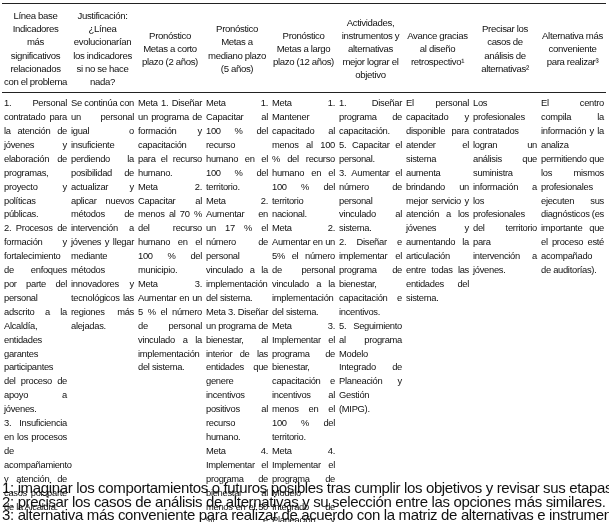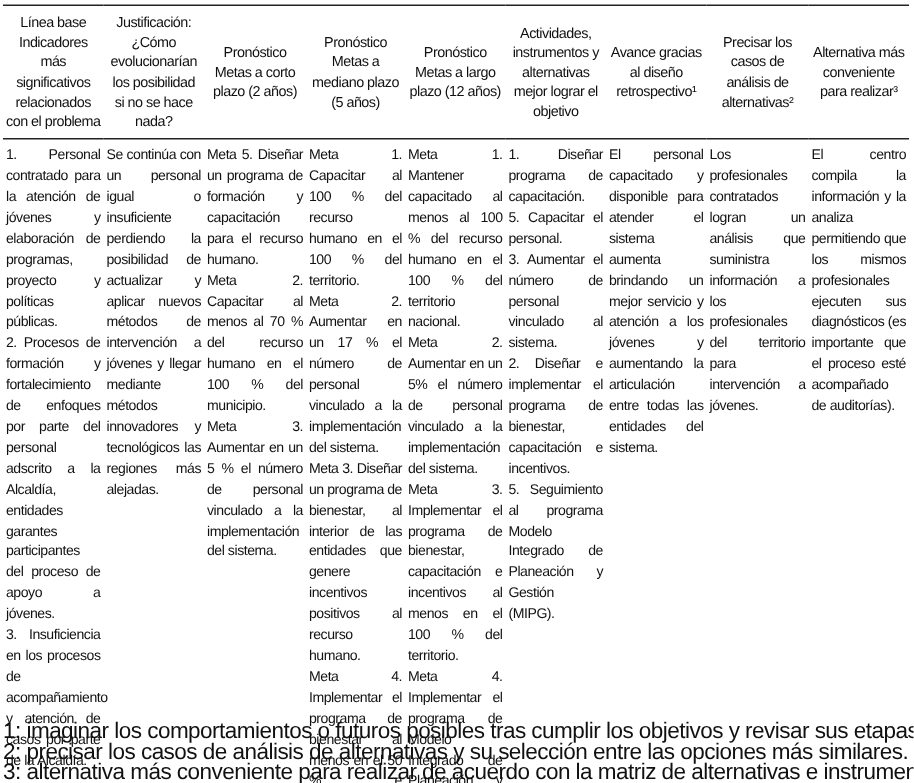--- a/index.html
+++ b/index.html
@@ -30,21 +30,21 @@
       <col style="width:66px">
         <col style="width:67px">
         <col style="width:67px">
       <col style="width:67px">
         <col style="width:68px">
         <col style="width:67px">
     </colgroup>
     <thead>
       <tr>
         <th>Línea base Indicadores más significativos relacionados con el problema</th>
-        <th>Justificación: ¿Cómo evolucionarían los posibilidad si no se hace nada?</th>
+        <th>Justificación: ¿Línea evolucionarían los indicadores si no se hace nada?</th>
         <th>Pronóstico Metas a corto plazo (2 años)</th>
         <th>Pronóstico Metas a mediano plazo (5 años)</th>
         <th>Pronóstico Metas a largo plazo (12 años)</th>
         <th>Actividades, instrumentos y alternativas mejor lograr el objetivo</th>
         <th>Avance gracias al diseño retrospectivo¹</th>
         <th>Precisar los casos de análisis de alternativas²</th>
         <th>Alternativa más conveniente para realizar³</th>
       </tr>
     </thead>
     <tbody>
@@ -52,21 +52,21 @@
         <td>
           <span class="para">1. Personal contratado para la atención de jóvenes y elaboración de programas, proyecto y políticas públicas.</span>
           <span class="para">2. Procesos de formación y fortalecimiento de enfoques por parte del personal adscrito a la Alcaldía, entidades garantes participantes del proceso de apoyo a jóvenes.</span>
           <span class="para">3. Insuficiencia en los procesos de acompañamiento y atención de casos por parte de la Alcaldía.</span>
 
         </td>
         <td>
           <span class="para">Se continúa con un personal igual o insuficiente perdiendo la posibilidad de actualizar y aplicar nuevos métodos de intervención a jóvenes y llegar mediante métodos innovadores y tecnológicos las regiones más alejadas.</span>
         </td>
         <td>
-          <span class="para">Meta 5. Diseñar un programa de formación y capacitación para el recurso humano.</span>
+          <span class="para">Meta 1. Diseñar un programa de formación y capacitación para el recurso humano.</span>
           <span class="para">Meta 2. Capacitar al menos al 70 % del recurso humano en el 100 % del municipio.</span>
           <span class="para">Meta 3. Aumentar en un 5 % el número de personal vinculado a la implementación del sistema.</span>
         </td>
         <td>
           <span class="para">Meta 1. Capacitar al 100 % del recurso humano en el 100 % del territorio.</span>
           <span class="para">Meta 2. Aumentar en un 17 % el número de personal vinculado a la implementación del sistema.</span>
           <span class="para">Meta 3. Diseñar un programa de bienestar, al interior de las entidades que genere incentivos positivos al recurso humano.</span>
           <span class="para">Meta 4. Implementar el programa de bienestar al menos en el 50 % e implementación del Modelo Integrado de Planeación y Gestión (MIPG) al 80 %.</span>
         </td>
         <td>

